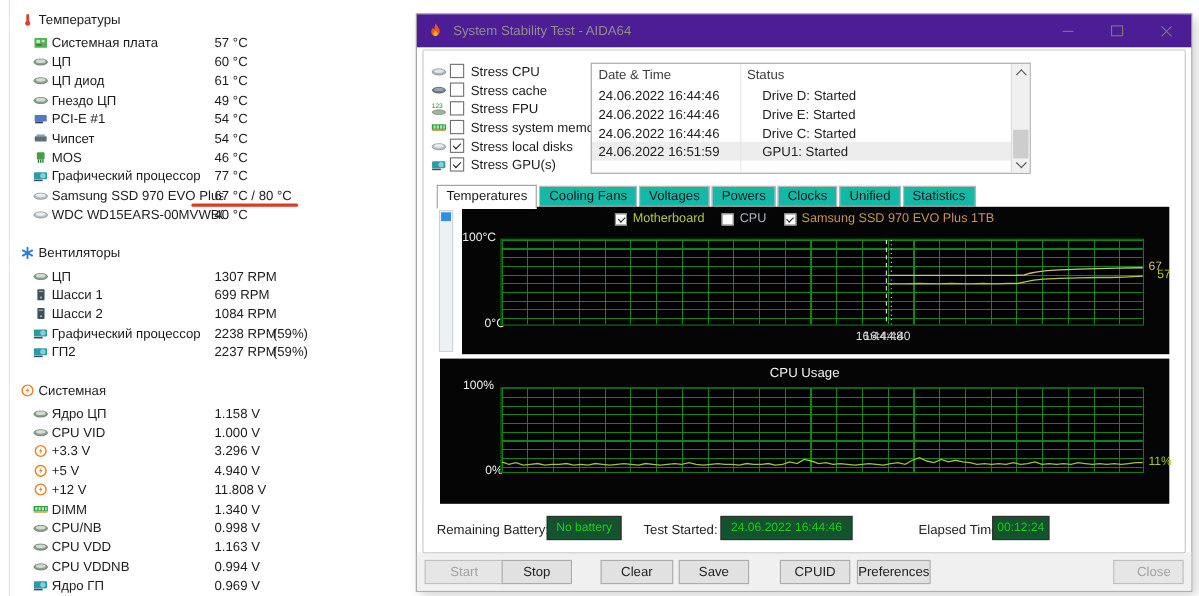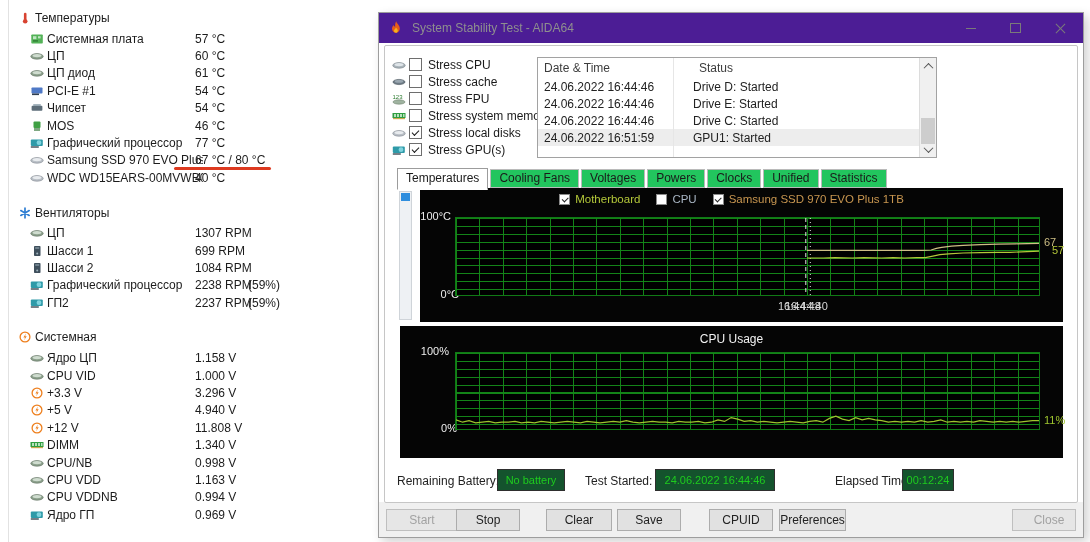--- a/index.html
+++ b/index.html
@@ -43,38 +43,38 @@
   .strow{display:flex;align-items:center;height:17px;font-size:12px;color:#1a1a1a;white-space:nowrap;}
   .strow .ic{width:17px;display:inline-flex;align-items:center;}
   .strow .ic svg{width:14px;height:12px;}
   .cb{width:13px;height:13px;box-sizing:border-box;border:1px solid #6e6e6e;background:#fff;margin-right:6px;position:relative;flex:0 0 13px;}
   .cb.on::after{content:"";position:absolute;left:2px;top:3px;width:6px;height:3px;
     border-left:1.6px solid #1a1a1a;border-bottom:1.6px solid #1a1a1a;transform:rotate(-45deg);}
 
   
   .log{position:absolute;left:152px;top:11px;width:400px;height:101px;border:1px solid #a2a2a2;box-sizing:border-box;background:#fff;overflow:hidden;}
   .log .coldiv{position:absolute;left:135px;top:0;bottom:0;width:1px;background:#e6e6e6;}
-  .loghead{display:flex;height:20px;align-items:center;font-size:12px;color:#3c3c3c;gap:20px;}
+  .loghead{display:flex;height:20px;align-items:center;font-size:12px;color:#3c3c3c;}
   .loghead .c1{width:135px;padding-left:6px;box-sizing:border-box;}
   .loghead .c2{padding-left:6px;}
   .logrow{display:flex;height:17px;align-items:center;font-size:12px;color:#222;}
   .logrow .c1{width:135px;padding-left:6px;box-sizing:border-box;}
   .logrow .c2{padding-left:20px;}
   .logrow.sel{background:#ededed;}
   .logsb{position:absolute;right:0;top:0;bottom:0;width:16px;background:#f0f0f0;border-left:1px solid #dcdcdc;}
   .sbbtn{position:absolute;left:0;width:16px;height:16px;display:flex;align-items:center;justify-content:center;}
   .sbbtn.up{top:0;} .sbbtn.dn{bottom:0;}
   .chev{width:6px;height:6px;border-left:1px solid #555;border-top:1px solid #555;}
   .chev.up{transform:rotate(45deg) translate(1px,1px);}
   .chev.dn{transform:rotate(225deg) translate(1px,1px);}
   .sbthumb{position:absolute;left:1px;width:14px;top:60px;height:26px;background:#cdcdcd;}
 
   
   .tabs{position:absolute;left:12px;top:122px;height:21px;display:flex;align-items:center;}
-  .tab{height:17px;line-height:17px;padding:0 8px;font-size:12px;color:#1a1a1a;background:#22c55e;
+  .tab{height:17px;line-height:17px;padding:0 8px;font-size:12px;color:#1a1a1a;background:#14b8a6;
        border:1px solid #bababa;margin-right:2px;box-sizing:content-box;}
   .tab.active{height:20px;line-height:19px;background:#fff;border-color:#9c9c9c;border-bottom:1px solid #fff;z-index:2;}
 
   
   .vprog{position:absolute;left:14px;top:145px;width:13px;height:129px;background:#eef1f4;border:1px solid #cfd4d9;box-sizing:border-box;}
   .vthumb{position:absolute;left:1px;top:1px;width:9px;height:8px;background:#2f8ede;}
 
   
   .graph{position:absolute;background:#050505;}
   .gtemp{left:35px;top:142px;width:643px;height:134px;}
@@ -152,20 +152,30 @@
             <svg viewBox="0 0 14 10">
               <ellipse cx="7" cy="5.4" rx="6.2" ry="2.8" fill="#8ca08c" stroke="#5a6b5a" stroke-width="0.6"></ellipse>
               <ellipse cx="7" cy="4.6" rx="4.4" ry="1.7" fill="#cfdccf"></ellipse>
             </svg>
           </span>
           <span class="lbl">ЦП диод</span>
           <span class="val">61 °C</span>
         </div>
         <div class="srow">
           <span class="ic">
+            <svg viewBox="0 0 14 10">
+              <ellipse cx="7" cy="5.4" rx="6.2" ry="2.8" fill="#8ca08c" stroke="#5a6b5a" stroke-width="0.6"></ellipse>
+              <ellipse cx="7" cy="4.6" rx="4.4" ry="1.7" fill="#cfdccf"></ellipse>
+            </svg>
+          </span>
+          <span class="lbl">Гнездо ЦП</span>
+          <span class="val">49 °C</span>
+        </div>
+        <div class="srow">
+          <span class="ic">
             <svg viewBox="0 0 13 12">
               <rect x="1" y="2.5" width="11" height="6" rx="0.8" fill="#4f79c6"></rect>
               <rect x="1.5" y="8.5" width="7" height="1.6" fill="#2f3d4e"></rect>
             </svg>
           </span>
           <span class="lbl">PCI-E #1</span>
           <span class="val">54 °C</span>
         </div>
         <div class="srow">
           <span class="ic">

